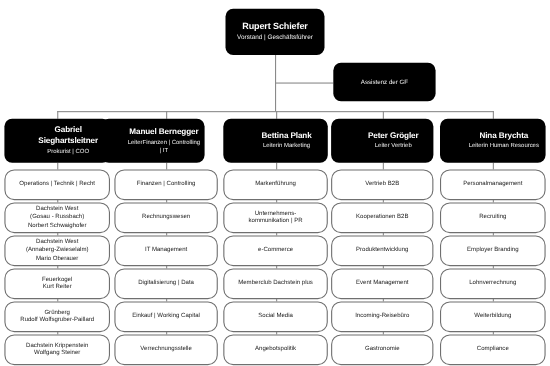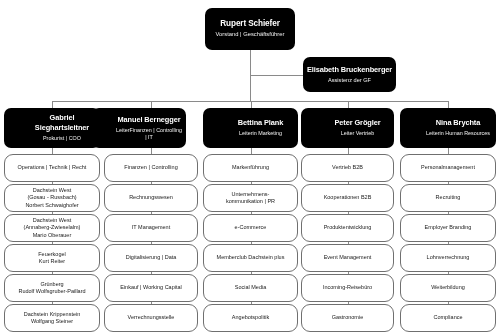--- a/index.html
+++ b/index.html
@@ -108,21 +108,20 @@
   <div class="node-dark" id="ceo-node">
     <div class="nm">Rupert Schiefer</div>
     <div class="rl">Vorstand | Geschäftsführer</div>
   </div>
 
   <div class="line v" style="left:250px; top:50px; height:51px;"></div>
 
   <div class="line h" style="left:250px; top:75px; width:53px;"></div>
 
   <div class="node-dark" id="assistant-node">
-    <div class="nm">Elisabeth Bruckenberger</div>
     <div class="rl">Assistenz der GF</div>
   </div>
 
   <div class="line h" style="left:52px; top:101px; width:397px;"></div>
 
   <div id="connector-layer">
       <div class="stub" style="left: 52px; top: 101px; height: 7px;"></div>
       <div class="stub" style="left: 52px; top: 148px; height: 6px;"></div>
       <div class="stub" style="left: 52px; top: 181px; height: 3px;"></div>
       <div class="stub" style="left: 52px; top: 211px; height: 3px;"></div>

